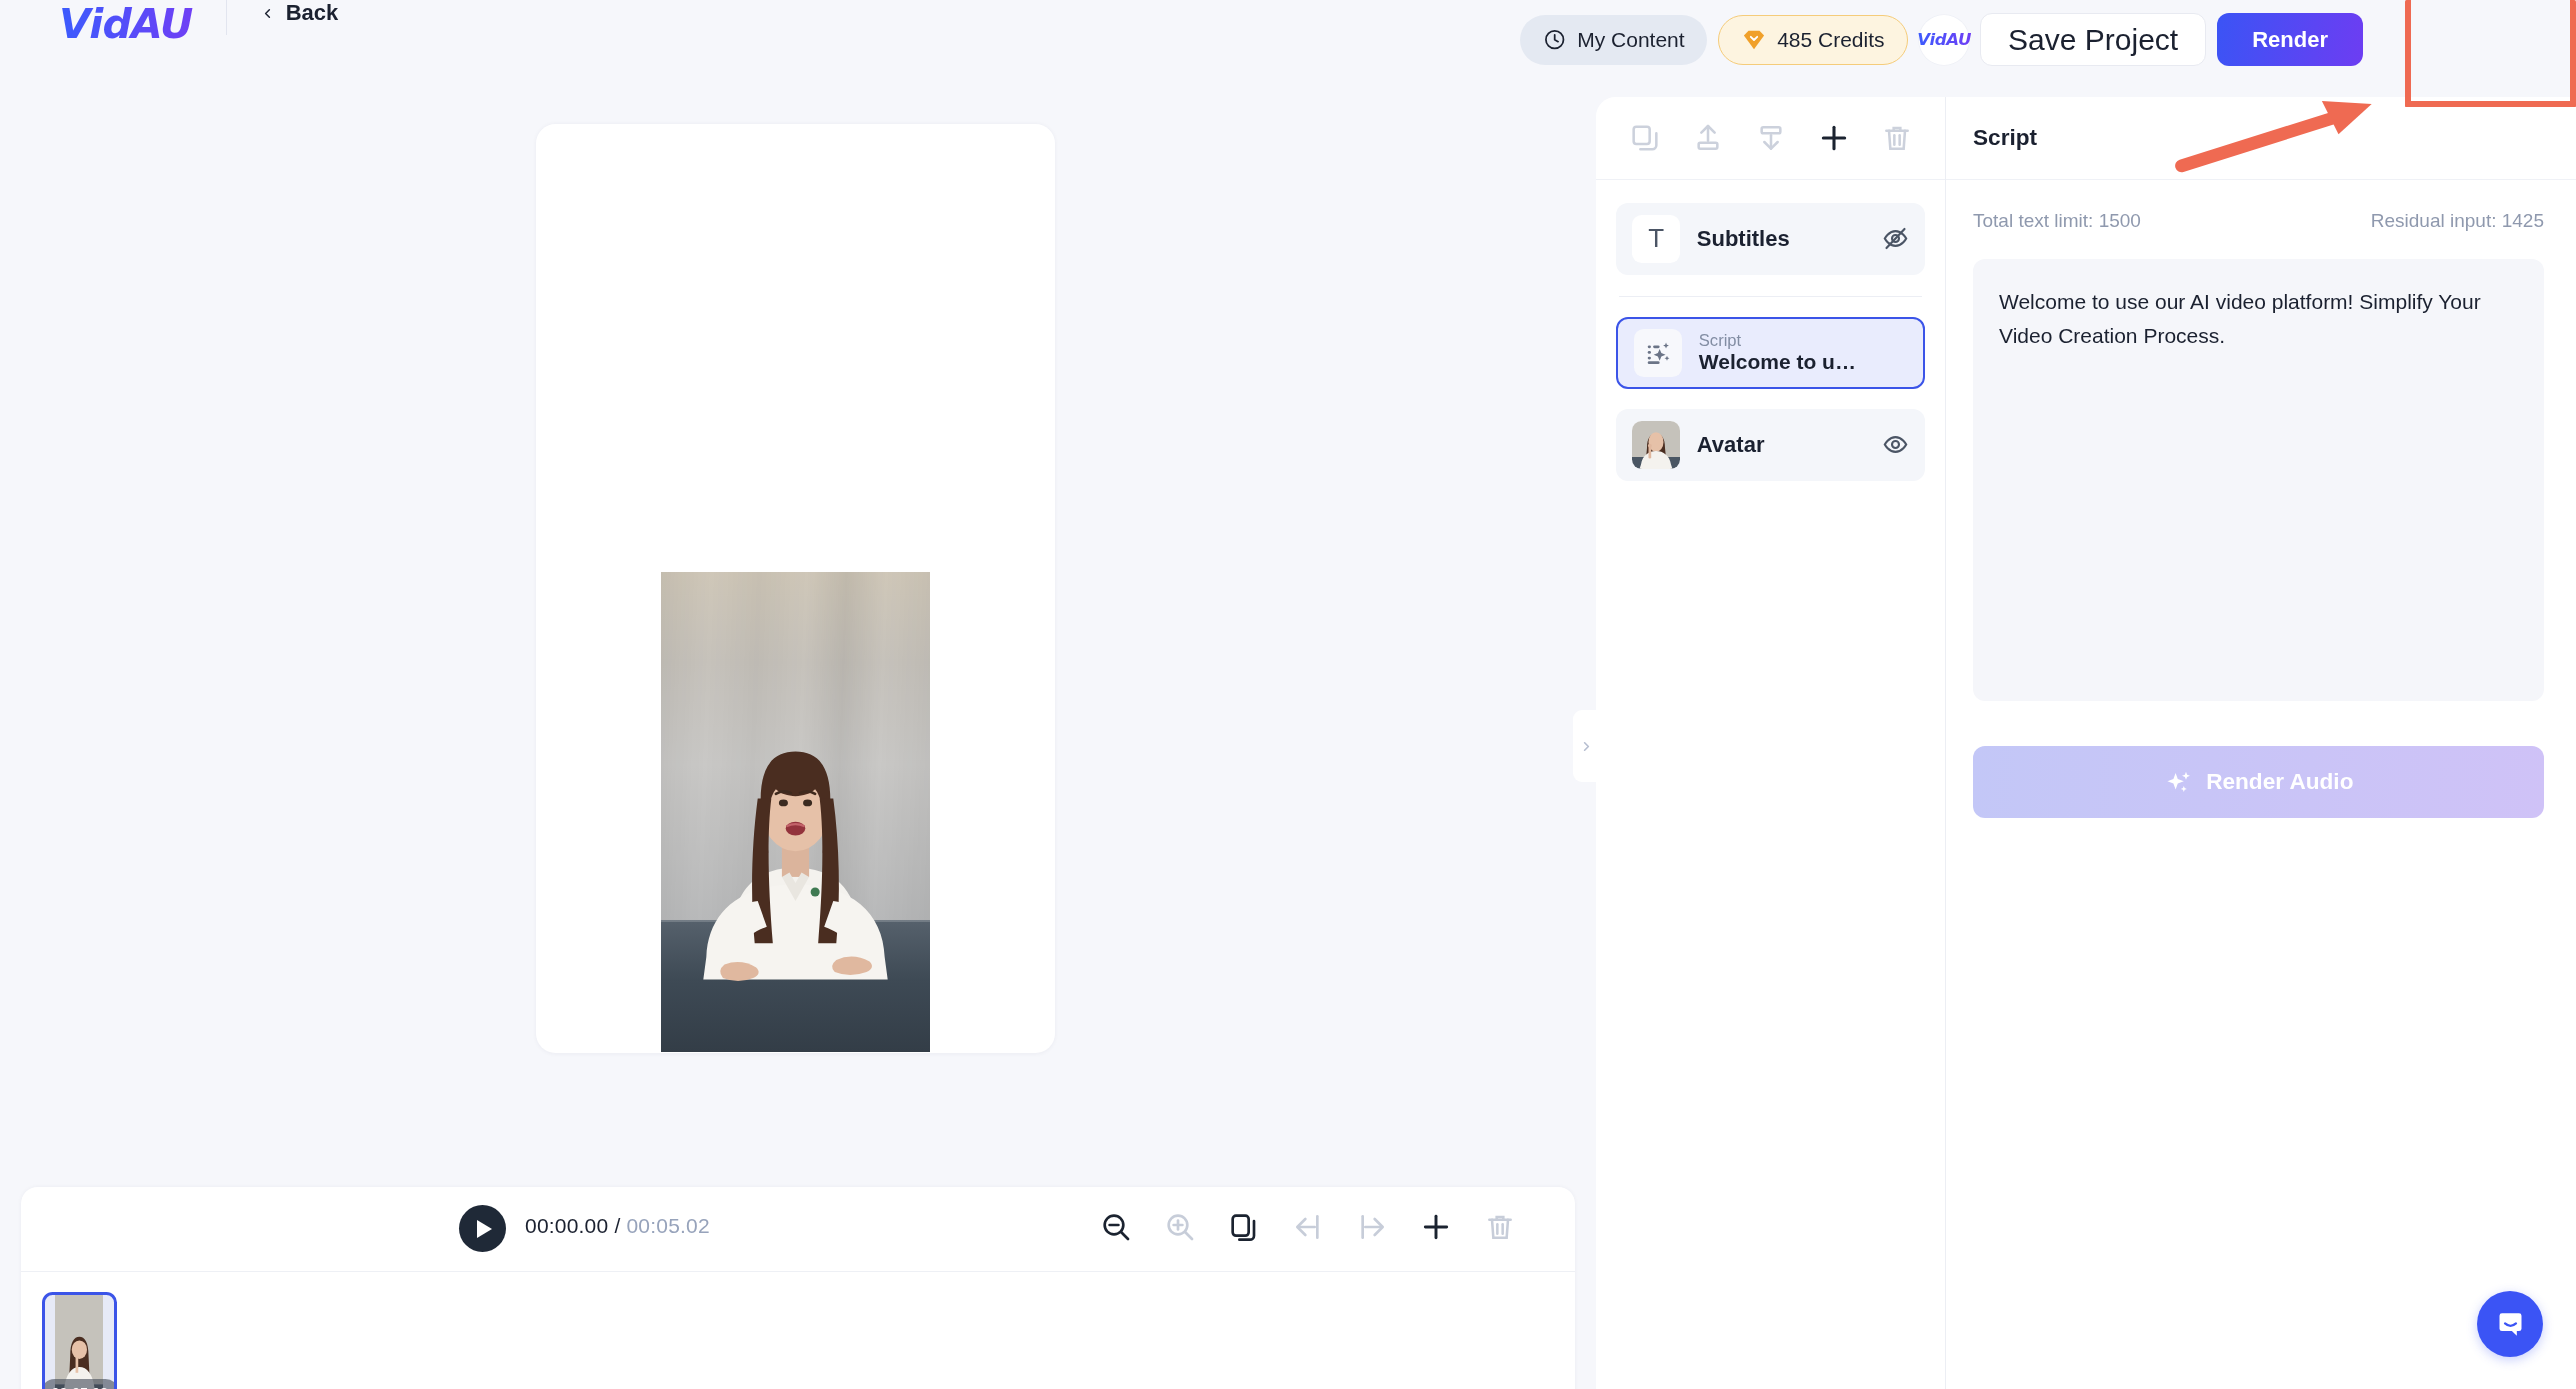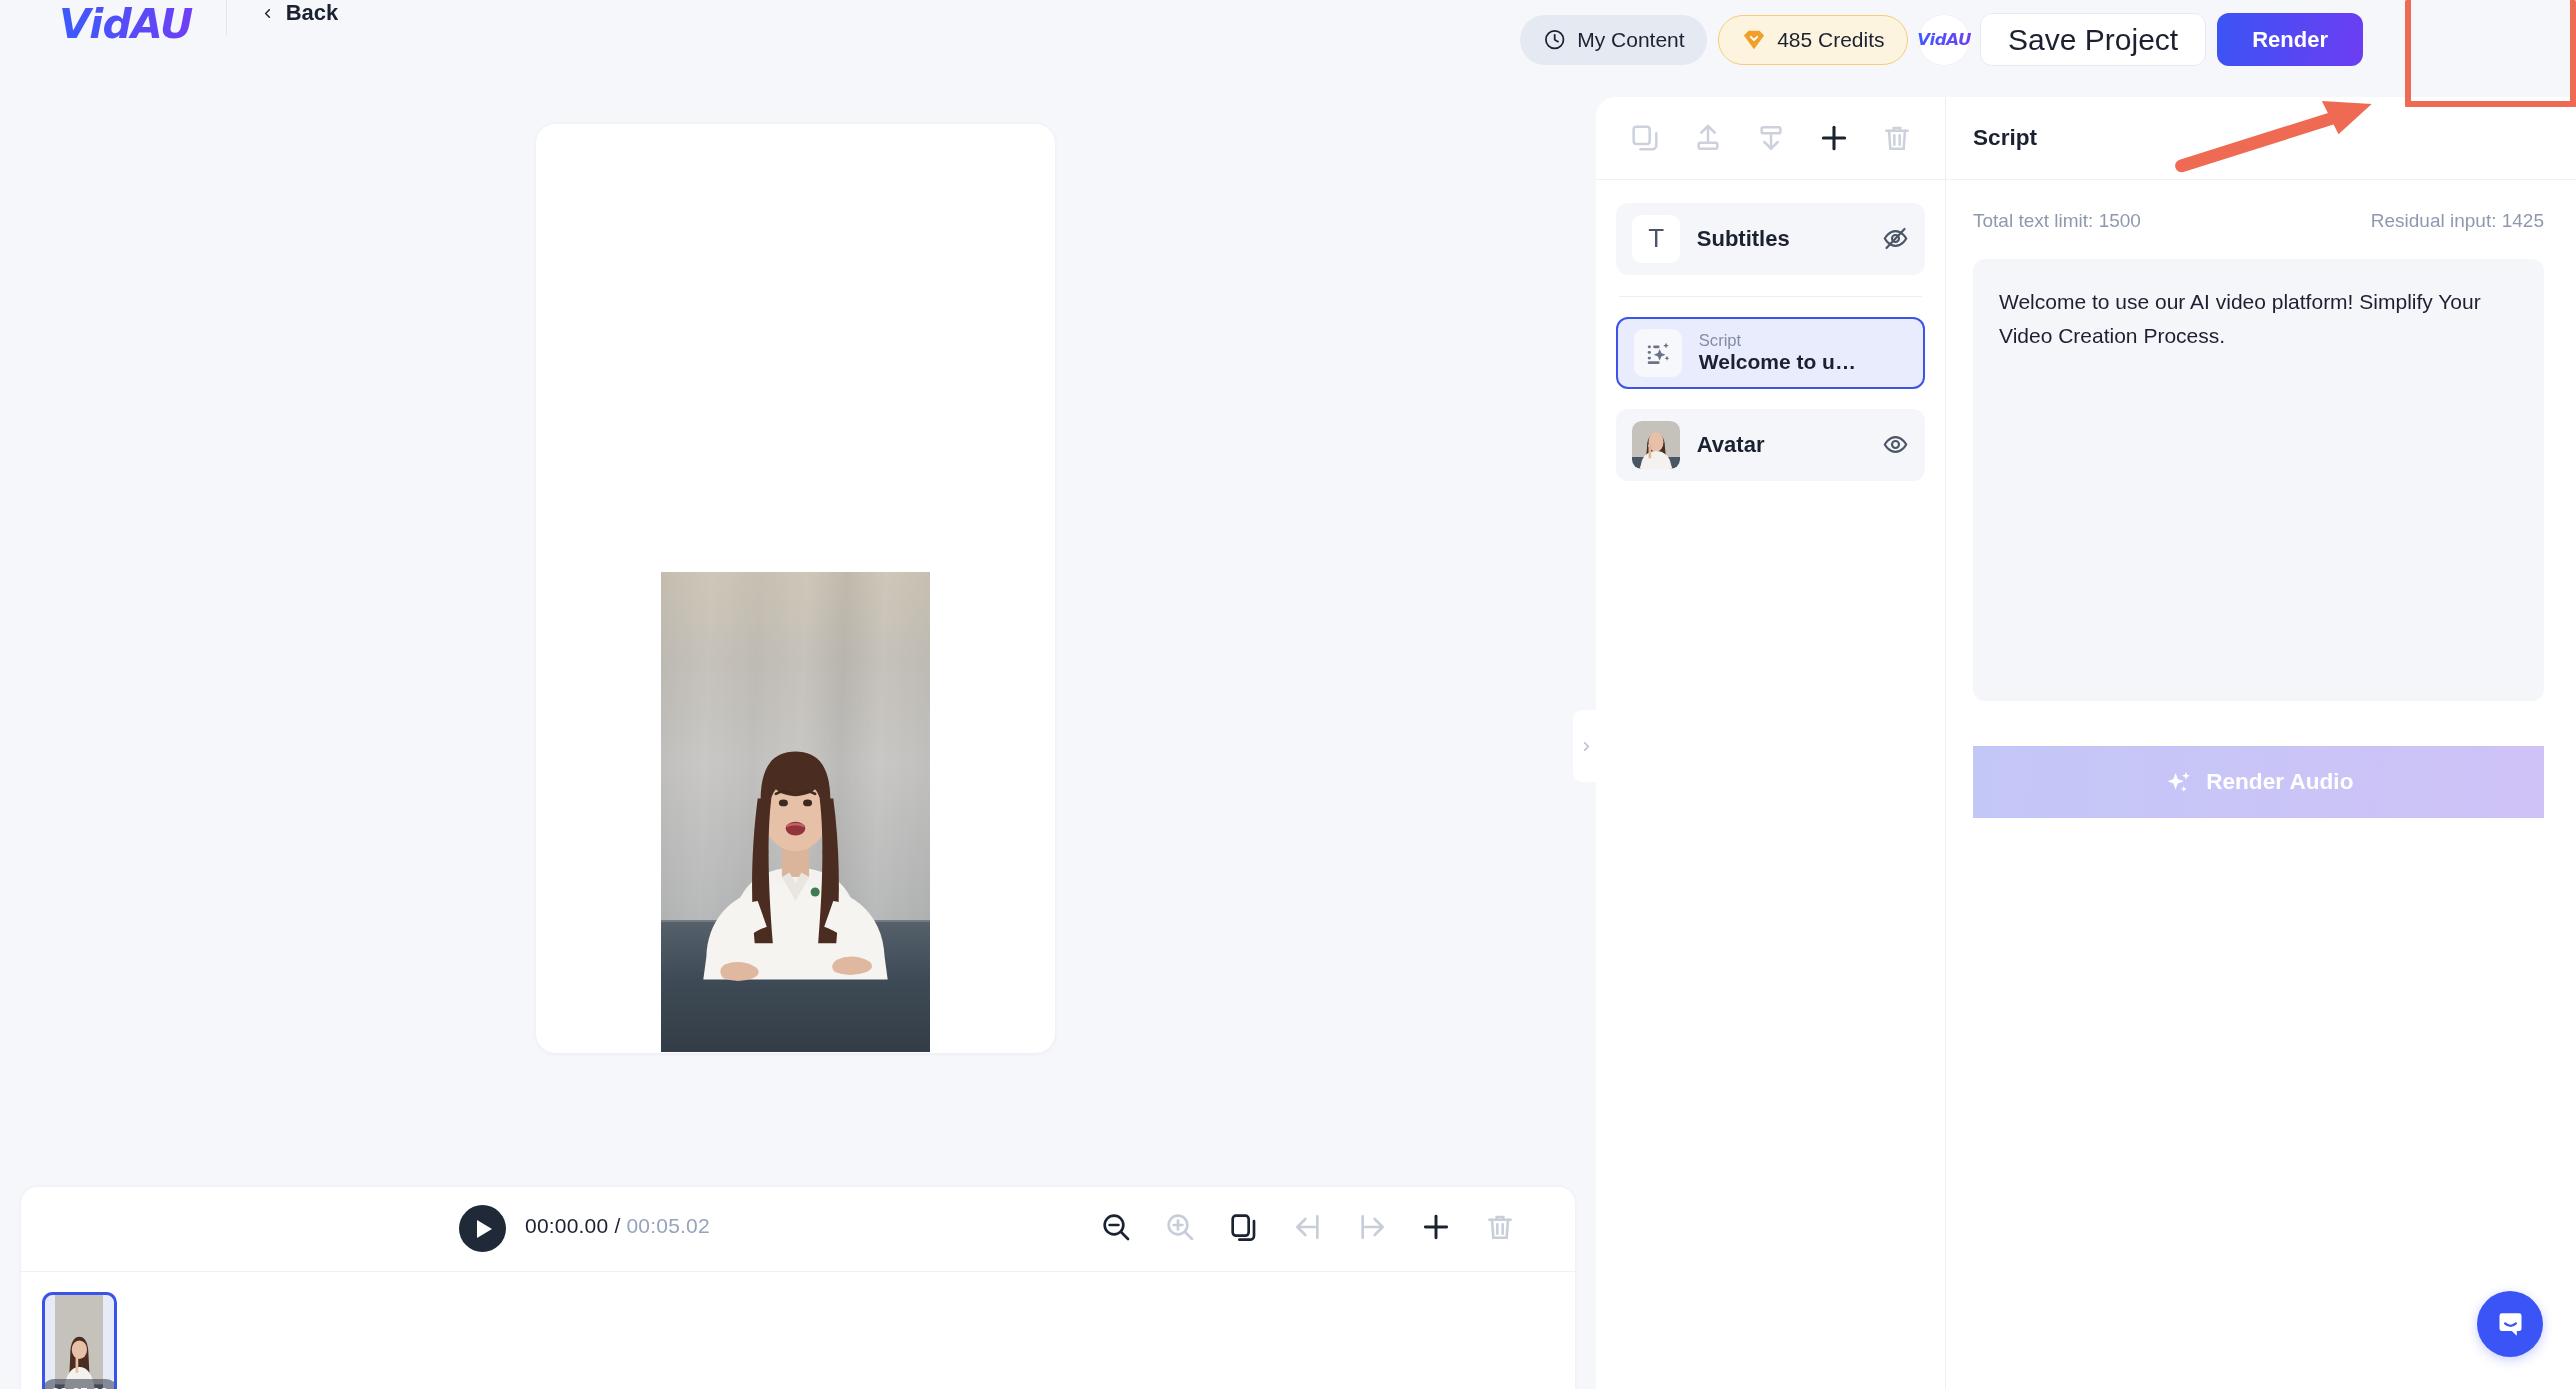--- a/index.html
+++ b/index.html
@@ -234,21 +234,21 @@
   .limit-row { display: flex; justify-content: space-between; font-size: 19px; color: #8f99ae; }
   .script-textarea {
     margin-top: 27px; height: 442px; width: 100%;
     background: #f5f6fa; border-radius: 12px; border: none;
     padding: 26px 26px; resize: none;
     font-family: "Liberation Sans", sans-serif;
     font-size: 21px; line-height: 1.62; color: #1b2130;
   }
   .render-audio {
     margin-top: 42px; height: 72px; width: 100%;
-    border-radius: 0;
+    border-radius: 12px;
     background: linear-gradient(95deg, #c3c7f7 0%, #cfc2f7 100%);
     display: flex; align-items: center; justify-content: center; gap: 13.6px;
     color: #ffffff; font-size: 22.6px; font-weight: 600; cursor: pointer;
   }
   .sparkle { width: 29px; height: 29px; display:block; }
 
   
   .chat-btn {
     position: absolute; right: 33px; bottom: 32px;
     width: 66px; height: 66px; border-radius: 50%;

